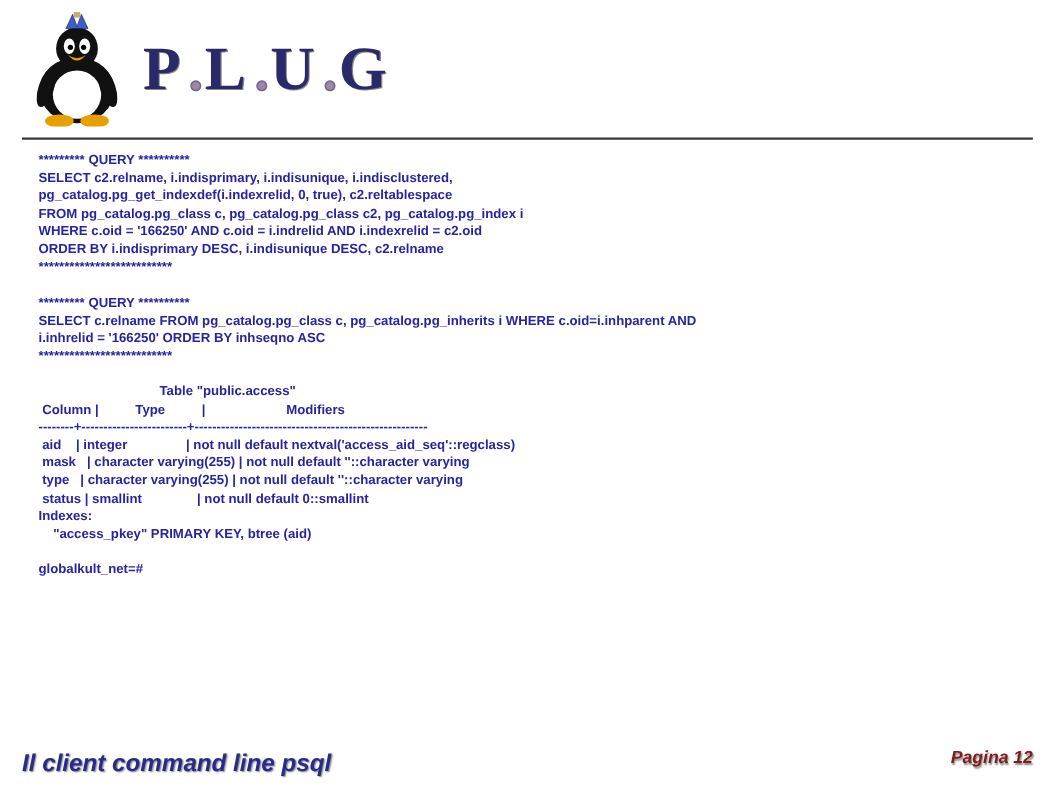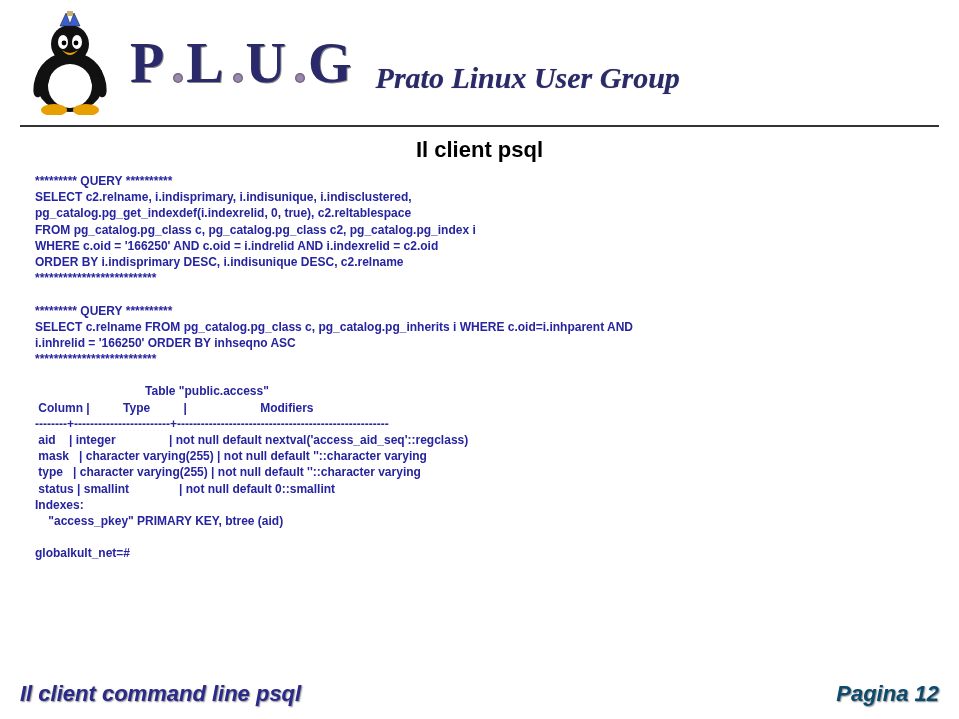--- a/index.html
+++ b/index.html
@@ -98,22 +98,22 @@
   .footer-left {
     font-style: italic;
     font-weight: bold;
     font-size: 22px;
     color: #2a2a8a;
     text-shadow: 1px 1px 1.5px #888;
   }
   .footer-right {
     font-style: italic;
     font-weight: bold;
-    font-size: 22px;
-    color: #0c4a6e;
+    font-size: 16px;
+    color: #7f1d1d;
     text-shadow: 1px 1px 1.5px #888;
   }
 </style>
 </head>
 <body>
 
 <div class="header">
   <div class="penguin">
     <svg viewBox="0 0 100 105">
       <ellipse cx="50" cy="72" rx="34" ry="30" fill="#111"></ellipse>
@@ -136,29 +136,27 @@
     <div class="plug-title">
       <div class="plug-big">
         <span>P</span>
           <span class="dot-sep"></span>
           <span>L</span>
           <span class="dot-sep"></span>
           <span>U</span>
           <span class="dot-sep"></span>
           <span>G</span>
       </div>
-      <div class="subtitle">Prato Linux User Group</div>
     </div>
   </div>
 </div>
 
 <div class="header-divider"></div>
 
 <div class="content">
-  <div class="slide-title">Il client psql</div>
   <div class="code-block">********* QUERY **********
 SELECT c2.relname, i.indisprimary, i.indisunique, i.indisclustered,
 pg_catalog.pg_get_indexdef(i.indexrelid, 0, true), c2.reltablespace
 FROM pg_catalog.pg_class c, pg_catalog.pg_class c2, pg_catalog.pg_index i
 WHERE c.oid = '166250' AND c.oid = i.indrelid AND i.indexrelid = c2.oid
 ORDER BY i.indisprimary DESC, i.indisunique DESC, c2.relname
 **************************
 
 ********* QUERY **********
 SELECT c.relname FROM pg_catalog.pg_class c, pg_catalog.pg_inherits i WHERE c.oid=i.inhparent AND

